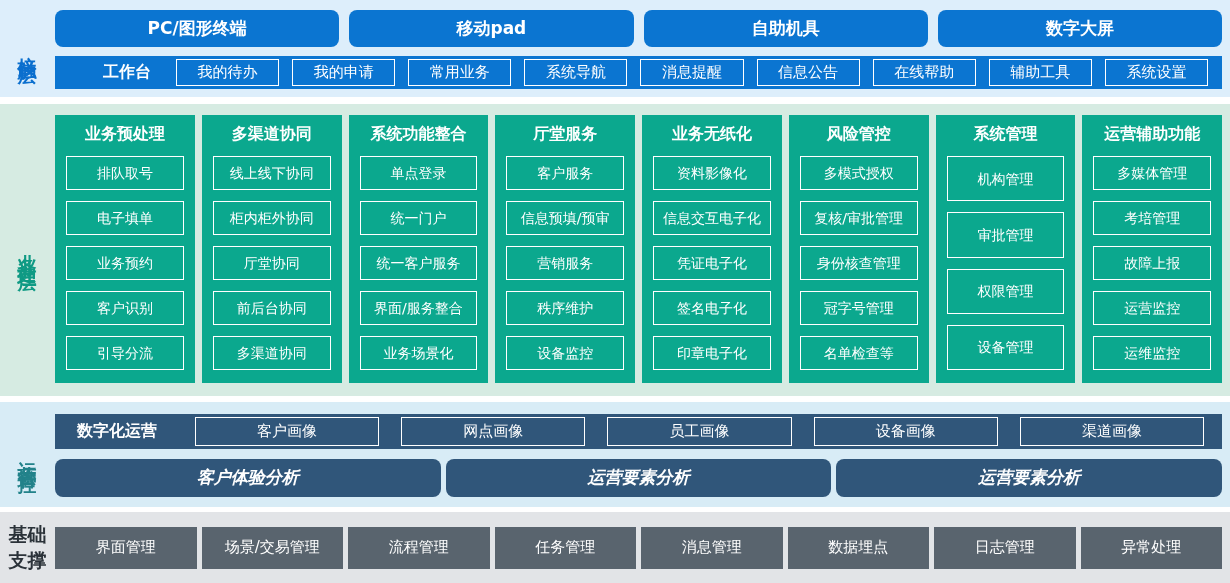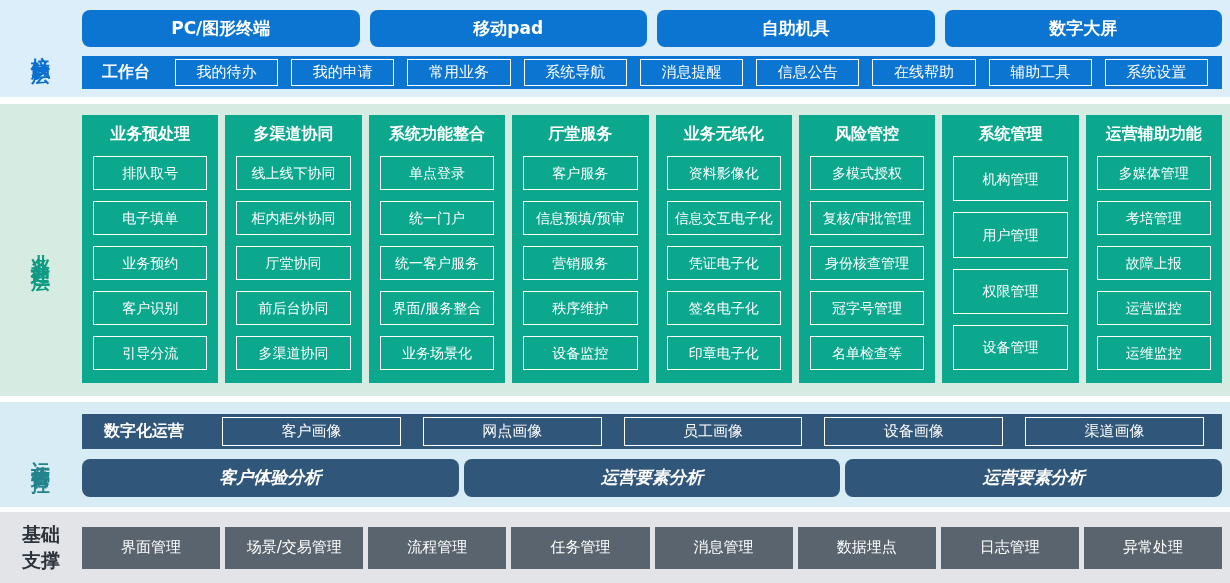--- a/index.html
+++ b/index.html
@@ -7,21 +7,21 @@
     width:1230px; height:583px; background:#ffffff;
     font-family:"DejaVu Sans","Liberation Sans",sans-serif;
     overflow:hidden;
   }
   .band { display:flex; width:1230px; box-sizing:border-box; }
   .band-contact    { height:97px;  background:#ddeefb; margin-bottom:7px;text-align:right; }
   .band-business   { height:292px; background:#d6ebe2; margin-bottom:6px; }
   .band-operations { height:105px; background:#d8ecf6; margin-bottom:5px; }
   .band-foundation { height:71px;  background:#e2e4e7; }
 
-  .vzone { width:82px; flex:none; display:flex; align-items:center; justify-content:center; }
+  .vzone { width:55px; flex:none; display:flex; align-items:center; justify-content:center; }
   .vtext {
     writing-mode:vertical-rl; text-orientation:upright;
     font-weight:bold; font-size:19px; letter-spacing:5px; line-height:1;
   }
   .vtext.blue { color:#0b6fce; }
   .vtext.teal { color:#0f9a84; }
   .vtext.teal2 { color:#22828a; }
   .sqlabel {
     width:44px; font-weight:bold; font-size:19px; line-height:1.35;
     color:#2b3239; word-break:break-all; text-align:center;
@@ -32,21 +32,21 @@
   .channels { display:flex; gap:10px; height:38px; }
   .channel-btn {
     flex:1; background:#0b75d1; border-radius:8px; color:#fff;
     font-weight:bold; font-size:17px;
     display:flex; align-items:center; justify-content:center; cursor:pointer;
   }
   .workbench {
     display:flex; align-items:center; background:#0b75d1;
     height:33px; padding:0 14px 0 20px; gap:13px;
   }
-  .wb-label { color:#fff; font-weight:bold; font-size:16px; margin-right:12px; white-space:nowrap; }
+  .wb-label { color:#fff; font-weight:bold; font-size:16px; margin-right:12px; white-space:nowrap;margin-left:28px; }
   .wb-item {
     flex:1; border:1px solid #ffffff; color:#fff; font-size:15px; height:25px;
     display:flex; align-items:center; justify-content:center; cursor:pointer; white-space:nowrap;
   }
 
   
   .business-content { flex:1; display:flex; gap:7px; padding:11px 8px 13px 0; box-sizing:border-box; }
   .col { flex:1; background:#0ba88e; display:flex; flex-direction:column; padding:9px 11px 13px; box-sizing:border-box; }
   .col-title { color:#fff; font-weight:bold; font-size:16px; text-align:center; white-space:nowrap; }
   .col-items { flex:1; display:flex; flex-direction:column; gap:11px; margin-top:11px; }
@@ -178,21 +178,21 @@
         <div class="col-item">身份核查管理</div>
         <div class="col-item">冠字号管理</div>
         <div class="col-item">名单检查等</div>
       </div>
     </div>
 
     <div class="col">
       <div class="col-title">系统管理</div>
       <div class="col-items">
         <div class="col-item">机构管理</div>
-        <div class="col-item">用户管理</div>
+        <div class="col-item">审批管理</div>
         <div class="col-item">权限管理</div>
         <div class="col-item">设备管理</div>
       </div>
     </div>
 
     <div class="col">
       <div class="col-title">运营辅助功能</div>
       <div class="col-items">
         <div class="col-item">多媒体管理</div>
         <div class="col-item">考培管理</div>

